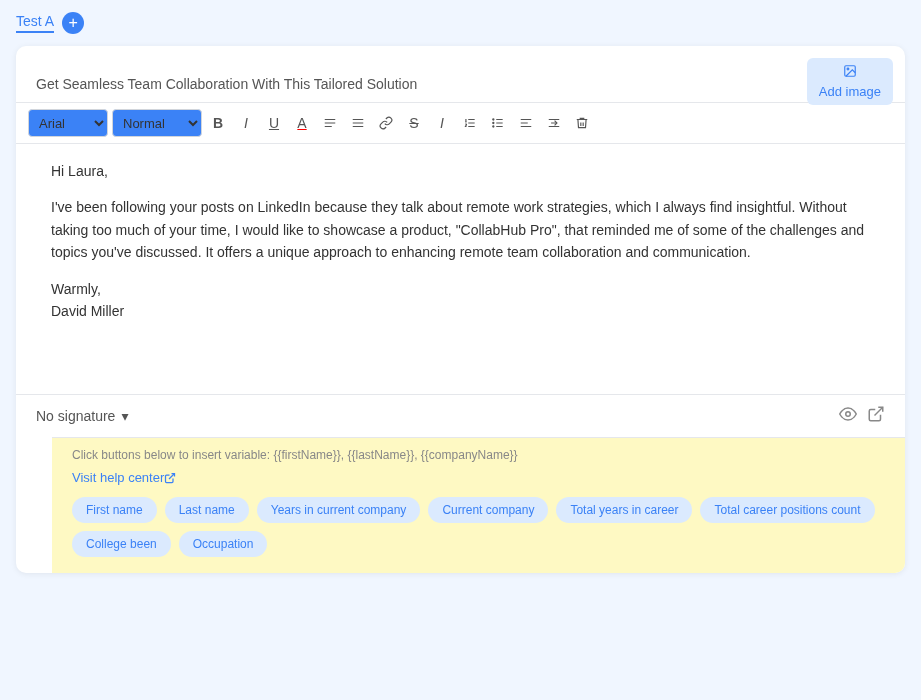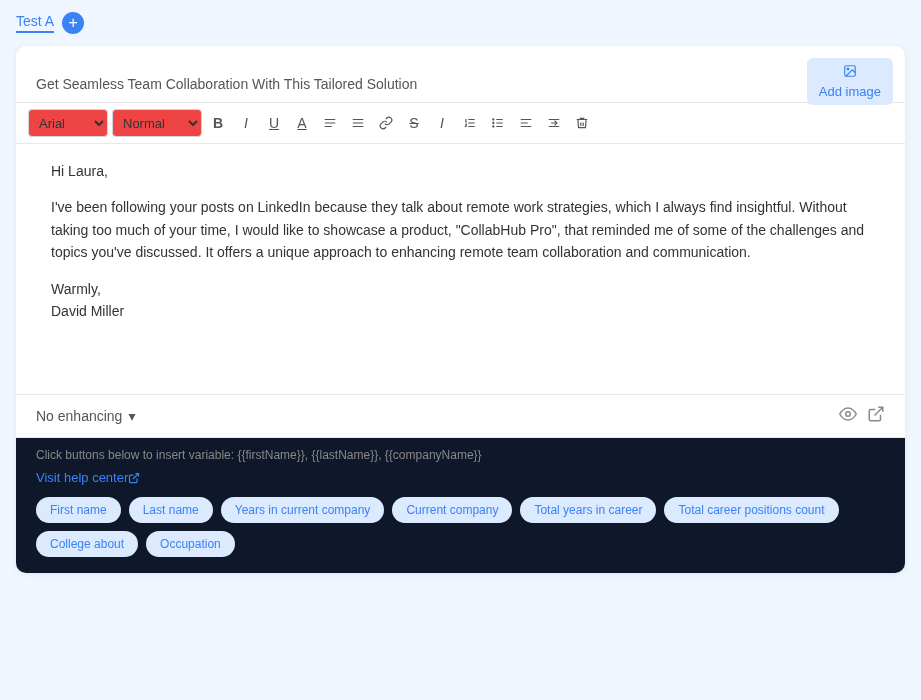--- a/index.html
+++ b/index.html
@@ -87,21 +87,21 @@
       border-bottom: 1px solid #e5e7eb;
       gap: 4px;
       flex-wrap: nowrap;
     }
     .toolbar-select {
       border: 1px solid #d1d5db;
       border-radius: 4px;
       padding: 3px 6px;
       font-size: 13px;
       color: #333;
-      background: #ef4444;
+      background: #3b82f6;
       cursor: pointer;
       height: 28px;
     }
     .font-select { width: 80px; }
     .size-select { width: 90px; }
     .tb-btn {
       background: none;
       border: none;
       cursor: pointer;
       padding: 3px 5px;
@@ -160,22 +160,23 @@
     }
     .sig-icon {
       cursor: pointer;
       font-size: 16px;
       color: #888;
     }
 
     
     .bottom-section {
       padding: 10px 20px 16px 20px;
-      background: #0f172a;
+      background: #fef9c3;
       border-top: 1px solid #e5e7eb;
+      margin-left: 36px;
     }
     .variables-hint {
       font-size: 12px;
       color: #888;
       margin-bottom: 8px;
     }
     .visit-help {
       font-size: 13px;
       color: #3b82f6;
       display: flex;
@@ -324,21 +325,21 @@
     <p>Hi Laura,</p>
     <p>I've been following your posts on LinkedIn because they talk about remote work strategies, which I always find insightful. Without taking too much of your time, I would like to showcase a product, "CollabHub Pro", that reminded me of some of the challenges and topics you've discussed. It offers a unique approach to enhancing remote team collaboration and communication.</p>
     <p>
       <span>Warmly,</span><br>
       <span>David Miller</span>
     </p>
   </div>
 
   <div class="signature-row">
     <div class="signature-left">
-      <span>No enhancing</span>
+      <span>No signature</span>
       <span>▾</span>
     </div>
     <div class="signature-icons">
       <span class="sig-icon" title="Preview">
         <svg width="18" height="18" viewBox="0 0 24 24" fill="none" stroke="#888" stroke-width="2">
             <path d="M1 12s4-8 11-8 11 8 11 8-4 8-11 8-11-8-11-8z"></path>
             <circle cx="12" cy="12" r="3"></circle>
           </svg>
       </span>
       <span class="sig-icon" title="Open">
@@ -361,18 +362,18 @@
           <line x1="10" y1="14" x2="21" y2="3"></line>
         </svg>
     </a>
     <div class="variable-chips" id="chips-container">
     <button class="chip">First name</button>
         <button class="chip">Last name</button>
         <button class="chip">Years in current company</button>
         <button class="chip">Current company</button>
         <button class="chip">Total years in career</button>
         <button class="chip">Total career positions count</button>
-        <button class="chip">College about</button>
+        <button class="chip">College been</button>
         <button class="chip">Occupation</button>
       </div>
   </div>
 
 </div>
 
 </body></html>

